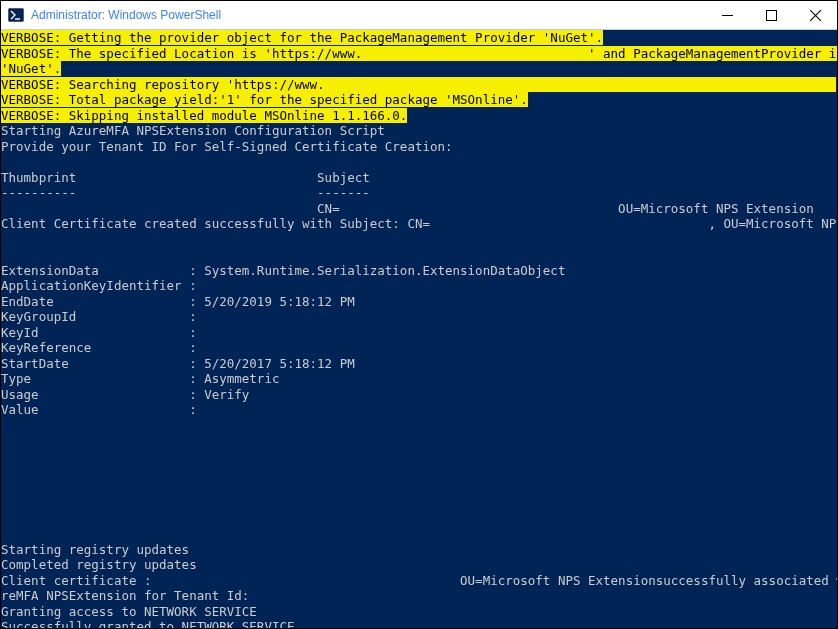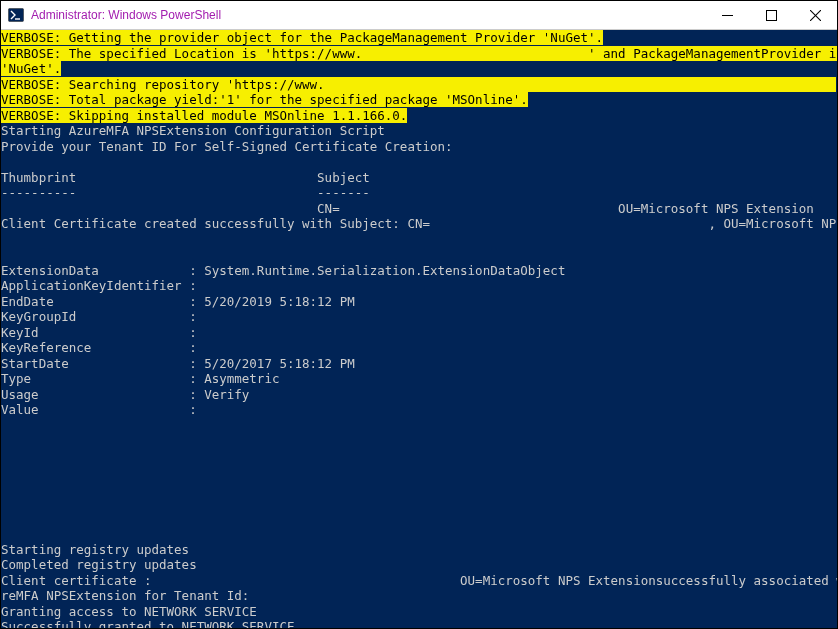--- a/index.html
+++ b/index.html
@@ -36,21 +36,21 @@
     align-items: center;
     justify-content: center;
   }
   .titlebar .icon-box svg {
     width: 16px;
     height: 16px;
   }
   .titlebar .title {
     font-family: 'Segoe UI', Tahoma, sans-serif;
     font-size: 12px;
-    color: #a21caf;
+    color: #3b82f6;
     margin-left: 4px;
     flex: 1;
   }
   .win-controls {
     display: flex;
     height: 100%;
   }
   .win-btn {
     width: 44px;
     display: flex;

